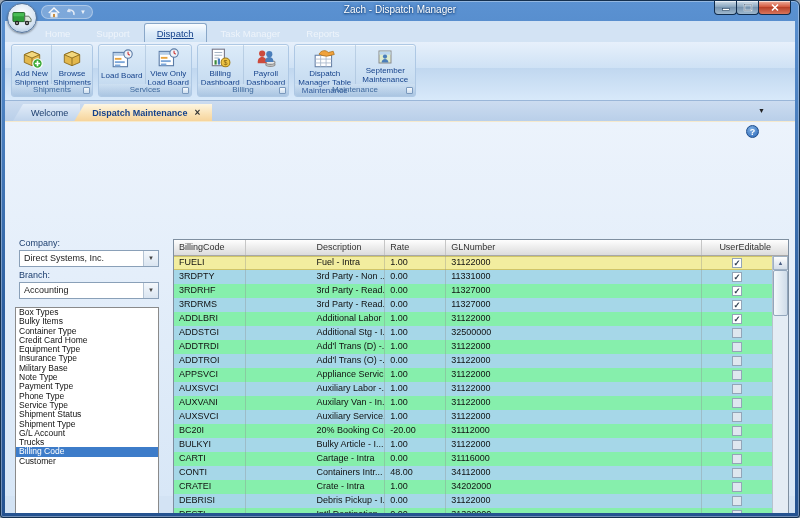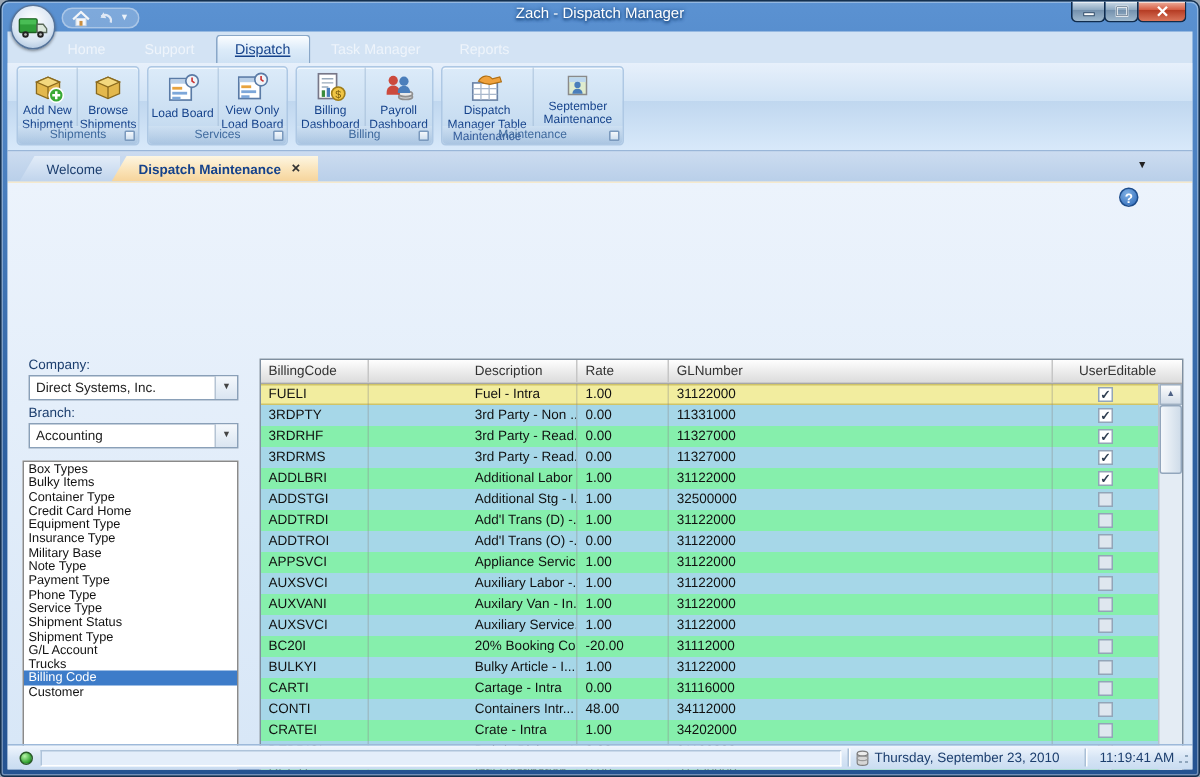--- a/index.html
+++ b/index.html
@@ -513,29 +513,15 @@
           </div>
         <div id="vscroll">
           <div class="sbtn" style="top:0;">▲</div>
           <div id="sthumb"></div>
 
         </div>
       </div>
 
     </div>
 
-    <div id="statusbar">
-      <div id="status-dot"></div>
-      <div id="status-field"></div>
-      <div class="ssep" style="left:560px;"></div>
-      <svg style="position:absolute;left:565px;top:3px;" width="10" height="11" viewBox="0 0 12 14">
-        <path d="M1.5 3 V11 a4.5 2 0 0 0 9 0 V3" fill="#d6d6d6" stroke="#7d7d7d"></path>
-        <ellipse cx="6" cy="7" rx="4.5" ry="2" fill="none" stroke="#9a9a9a"></ellipse>
-        <ellipse cx="6" cy="3" rx="4.5" ry="2" fill="#ececec" stroke="#7d7d7d"></ellipse>
-      </svg>
-      <div id="status-date">Thursday, September 23, 2010</div>
-      <div class="ssep" style="left:718px;"></div>
-      <div id="status-time">11:19:41 AM</div>
-      <div id="grip"></div>
-    </div>
 
   </div>
 </div>
 
 </body></html>

